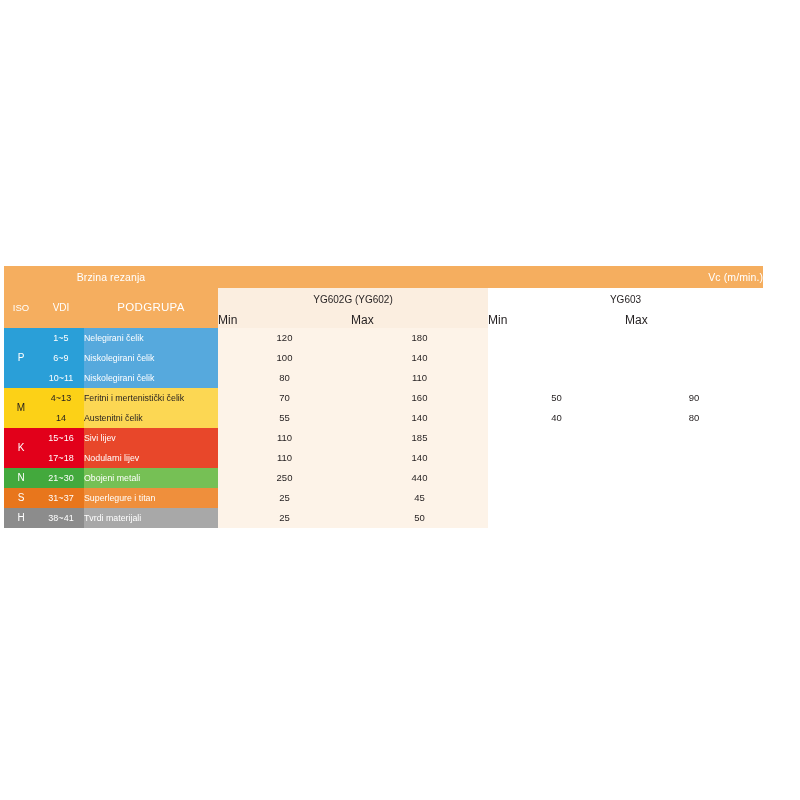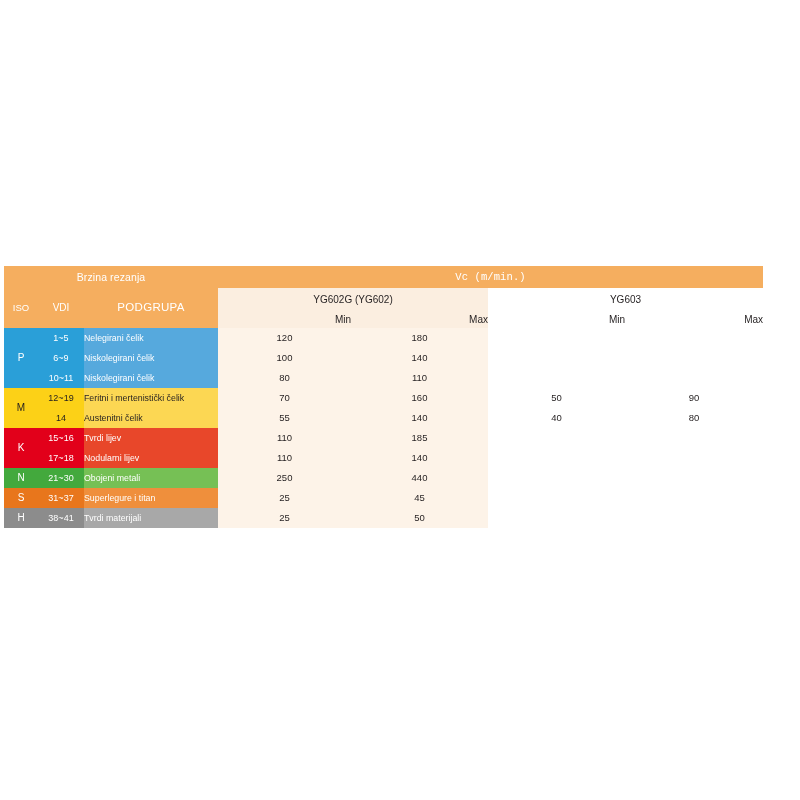--- a/index.html
+++ b/index.html
@@ -49,23 +49,22 @@
     color: #ffffff;
     font-weight: bold;
     font-size: 10.5px;
     letter-spacing: .1px;
   }
   .hdr-title.left {
     text-align: center;
     border-bottom: 1px solid #f7bf7e;
   }
   .hdr-title.right {
-    text-align: center;
+    text-align: right;
     border-bottom: 1px solid #f7bf7e;
-    font-family: Liberation Mono, monospace;
   }
 
   .hdr-group {
     background: #f5ae5f;
     color: #ffffff;
     text-align: center;
     font-weight: bold;
   }
   .hdr-iso  { font-size: 9.5px; }
   .hdr-vdi  { font-size: 10px; }
@@ -76,22 +75,22 @@
     font-weight: bold;
     font-size: 10px;
     color: #231f20;
     height: 24px;
     vertical-align: middle;
   }
   .grade-602 { background: #fbeee0; }
   .grade-603 { background: #ffffff; }
 
   .minmax {
-    text-align: right;
-    font-size: 10px;
+    text-align: left;
+    font-size: 12px;
     color: #231f20;
     height: 16px;
     border-bottom: 1px solid #f0c391;
   }
   .minmax.c602 { background: #fbeee0; }
   .minmax.c603 { background: #ffffff; }
 
   
   .iso-cell {
     text-align: center;
@@ -193,39 +192,39 @@
         <tr>
           <td class="vdi-cell" style="background: rgb(42, 159, 216);">10~11</td>
           <td class="pod-cell" style="background: rgb(86, 169, 221);">Niskolegirani čelik</td>
           <td class="val-cell c602 grp-end">80</td>
           <td class="val-cell c602 grp-end">110</td>
           <td class="val-cell c603 grp-end"></td>
           <td class="val-cell c603 grp-end"></td>
         </tr>
         <tr>
           <td class="iso-cell dark-txt" rowspan="2" style="background: rgb(252, 209, 23);">M</td>
-          <td class="vdi-cell dark-txt vdi-sep" style="background: rgb(252, 209, 23);">12~19</td>
+          <td class="vdi-cell dark-txt vdi-sep" style="background: rgb(252, 209, 23);">4~13</td>
           <td class="pod-cell dark-txt" style="background: rgb(252, 215, 83); margin-left: 15px;">Feritni i mertenistički čelik</td>
           <td class="val-cell c602">70</td>
           <td class="val-cell c602">160</td>
           <td class="val-cell c603">50</td>
           <td class="val-cell c603">90</td>
         </tr>
         <tr>
           <td class="vdi-cell dark-txt" style="background: rgb(252, 209, 23);">14</td>
           <td class="pod-cell dark-txt" style="background: rgb(252, 215, 83);">Austenitni čelik</td>
           <td class="val-cell c602 grp-end">55</td>
           <td class="val-cell c602 grp-end">140</td>
           <td class="val-cell c603 grp-end">40</td>
           <td class="val-cell c603 grp-end">80</td>
         </tr>
         <tr>
           <td class="iso-cell" rowspan="2" style="background: rgb(226, 0, 26);">K</td>
           <td class="vdi-cell vdi-sep" style="background: rgb(226, 0, 26);">15~16</td>
-          <td class="pod-cell" style="background: rgb(232, 71, 42);">Tvrdi lijev</td>
+          <td class="pod-cell" style="background: rgb(232, 71, 42);">Sivi lijev</td>
           <td class="val-cell c602">110</td>
           <td class="val-cell c602">185</td>
           <td class="val-cell c603"></td>
           <td class="val-cell c603"></td>
         </tr>
         <tr>
           <td class="vdi-cell" style="background: rgb(226, 0, 26);">17~18</td>
           <td class="pod-cell" style="background: rgb(232, 71, 42);">Nodularni lijev</td>
           <td class="val-cell c602 grp-end">110</td>
           <td class="val-cell c602 grp-end">140</td>

